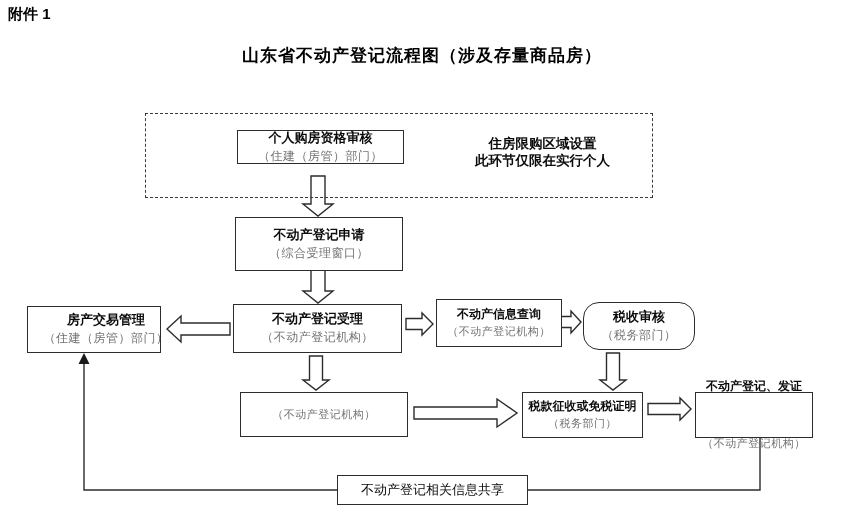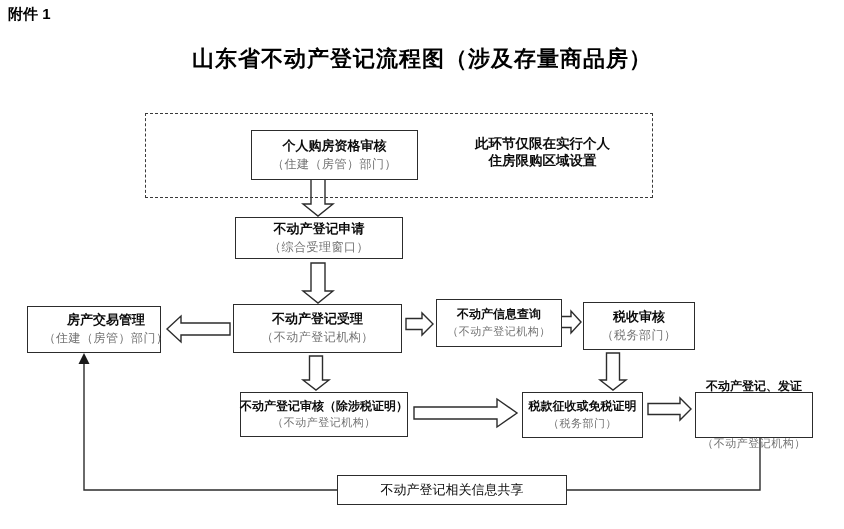--- a/index.html
+++ b/index.html
@@ -6,21 +6,21 @@
   .canvas{
     position:relative;width:844px;height:529px;background:#ffffff;
     font-family:"Liberation Sans","DejaVu Sans",sans-serif;color:#111;
     overflow:hidden;margin:0 auto;
   }
   .attachment{
     position:absolute;left:8px;top:5px;font-size:15px;font-weight:700;color:#000;
   }
   .title{
     position:absolute;left:0;top:44px;width:100%;text-align:center;
-    font-size:22px;font-weight:700;letter-spacing:1px;color:#000;
+    font-size:17px;font-weight:700;letter-spacing:1px;color:#000;
   }
   .dashed-zone{
     position:absolute;left:145px;top:113px;width:508px;height:85px;
     border:1.5px dashed #3a3a3a;box-sizing:border-box;z-index:1;
   }
   .node{
     position:absolute;box-sizing:border-box;border:1.4px solid #2c2c2c;background:#fff;
     display:flex;flex-direction:column;align-items:center;justify-content:center;
     text-align:center;z-index:2;line-height:1.45;
   }
@@ -55,66 +55,65 @@
     <path d="M760,438 L760,490 L84,490 L84,362" fill="none" stroke="#2c2c2c" stroke-width="1.4"></path>
     <polygon points="84,353 78.5,364 89.5,364" fill="#1a1a1a" stroke="none"></polygon>
   </svg>
 
   <div class="attachment">附件 1</div>
   <div class="title">山东省不动产登记流程图（涉及存量商品房）</div>
 
   <div class="dashed-zone"></div>
 
   <div class="note">
+    <div>住房限购区域设置</div>
     <div>此环节仅限在实行个人</div>
-    <div>住房限购区域设置</div>
   </div>
 
-  <div class="node" style="left:251px;top:130px;width:167px;height:50px;text-align:center;">
+  <div class="node" style="left:237px;top:130px;width:167px;height:34px;text-align:center;">
     <span class="l1">个人购房资格审核</span>
     <span class="l2">（住建（房管）部门）</span>
   </div>
 
-  <div class="node" style="left:235px;top:217px;width:168px;height:42px;">
+  <div class="node" style="left:235px;top:217px;width:168px;height:54px;">
     <span class="l1">不动产登记申请</span>
     <span class="l2">（综合受理窗口）</span>
   </div>
 
   <div class="node" style="left:27px;top:306px;width:134px;height:47px;padding-left:24px;">
     <span class="l1">房产交易管理</span>
     <span class="l2">（住建（房管）部门）</span>
   </div>
 
   <div class="node" style="left:233px;top:304px;width:169px;height:49px;">
     <span class="l1">不动产登记受理</span>
     <span class="l2">（不动产登记机构）</span>
   </div>
 
   <div class="node sm" style="left:436px;top:299px;width:126px;height:48px;">
     <span class="l1">不动产信息查询</span>
     <span class="l2">（不动产登记机构）</span>
   </div>
 
-  <div class="node" style="left:583px;top:302px;width:112px;height:48px;">
+  <div class="node" style="left:583px;top:302px;width:112px;height:48px;border-radius:16px;">
     <span class="l1">税收审核</span>
     <span class="l2">（税务部门）</span>
   </div>
 
   <div class="node sm" style="left:240px;top:392px;width:168px;height:45px;">
-    <span class="l1">不动产登记审核（除涉税证明）</span>
     <span class="l2">（不动产登记机构）</span>
   </div>
 
   <div class="node sm" style="left:522px;top:392px;width:121px;height:46px;">
     <span class="l1">税款征收或免税证明</span>
     <span class="l2">（税务部门）</span>
   </div>
 
   <div class="node sm" style="left:695px;top:392px;width:118px;height:46px;gap:40px;">
     <span class="l1">不动产登记、发证</span>
     <span class="l2">（不动产登记机构）</span>
   </div>
 
-  <div class="node" style="left:337px;top:475px;width:230px;height:30px;">
+  <div class="node" style="left:337px;top:475px;width:191px;height:30px;">
     <span class="share-line">不动产登记相关信息共享</span>
   </div>
 
 </div>
 
 </body></html>

